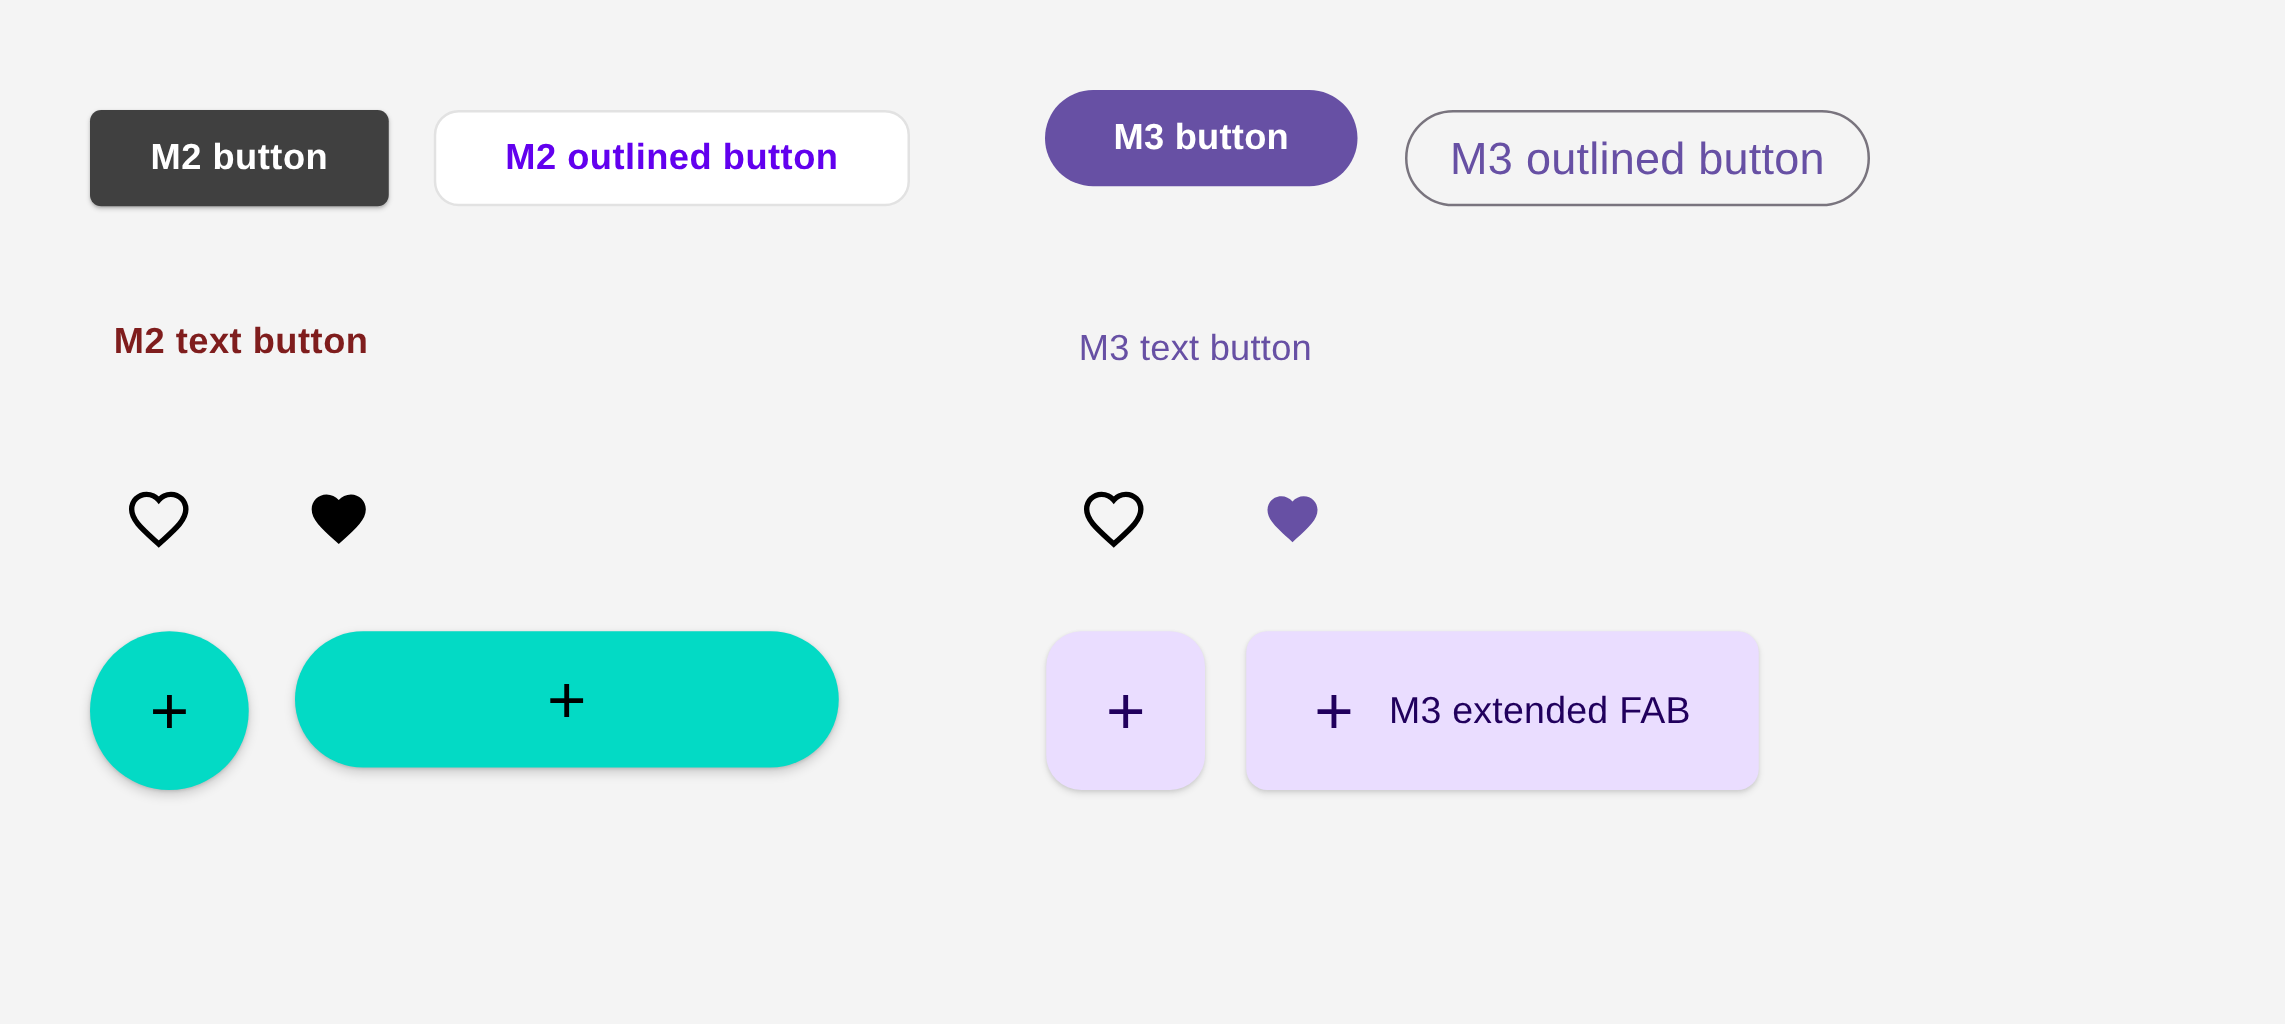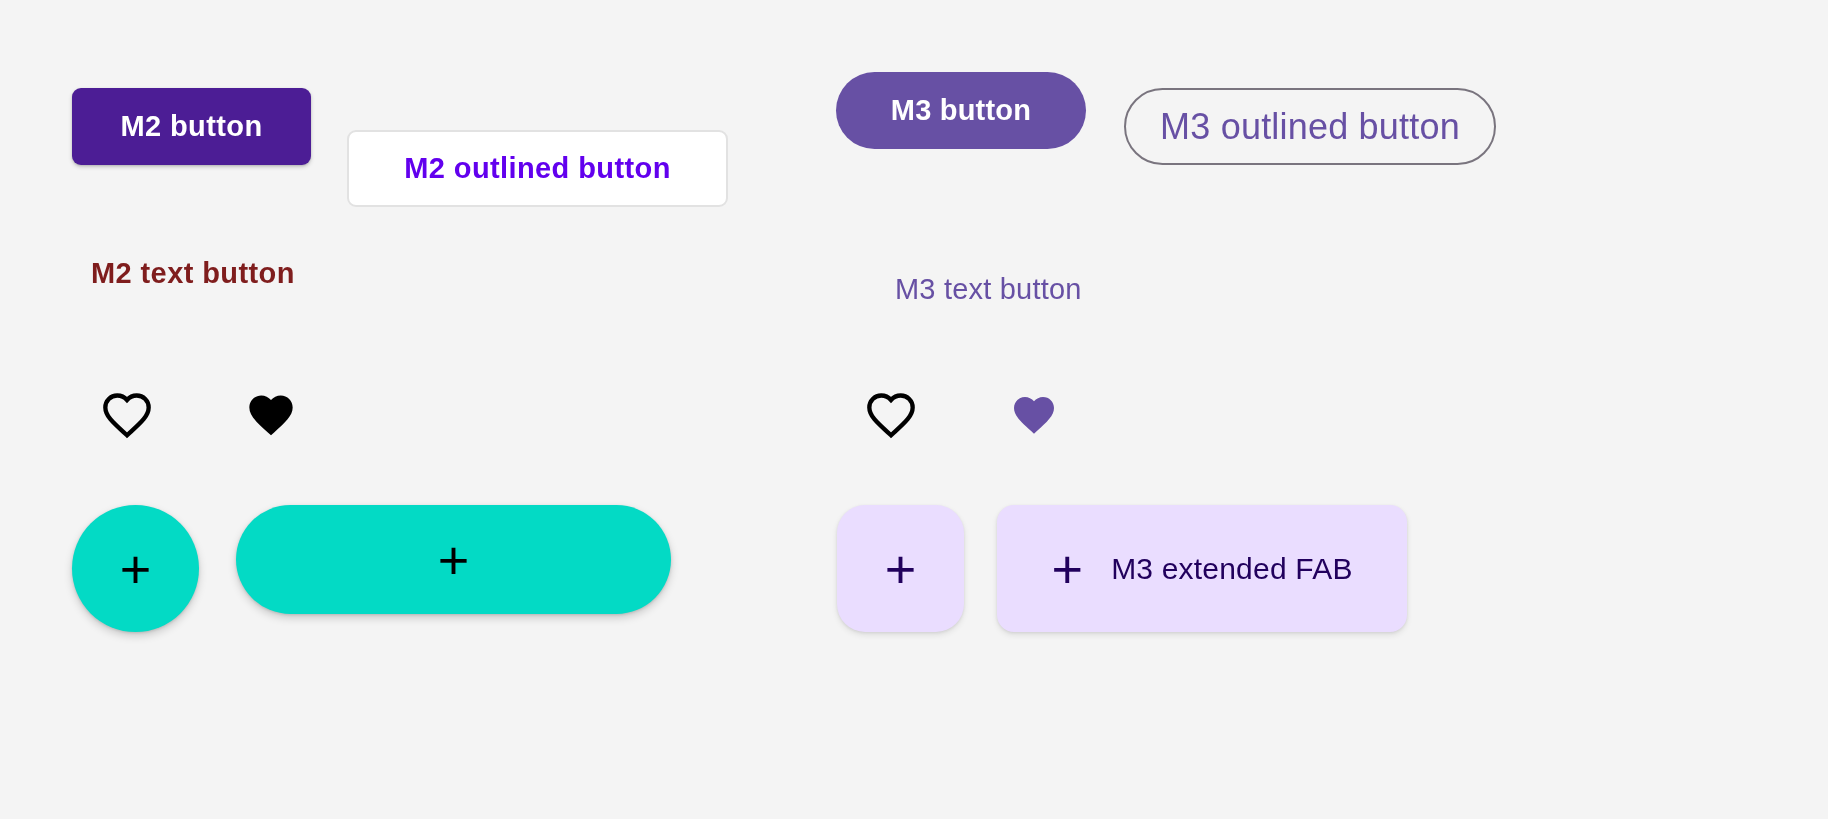--- a/index.html
+++ b/index.html
@@ -30,38 +30,37 @@
     justify-content: center;
     box-sizing: border-box;
     white-space: nowrap;
     user-select: none;
     cursor: pointer;
     border: none;
     padding: 0;
   }
 
   .btn-m2-filled {
-    background: #4c1d95;
+    background: #404040;
     color: #FFFFFF;
     border-radius: 9px;
     font-size: 29px;
     font-weight: bold;
     letter-spacing: 0.4px;
     box-shadow: 0 2px 4px rgba(0,0,0,0.18), 0 1px 2px rgba(0,0,0,0.12);
   }
 
   .btn-m2-outlined {
     background: #FFFFFF;
     color: #6200EE;
     border: 2px solid #E2E2E2;
-    border-radius: 9px;
+    border-radius: 20px;
     font-size: 29px;
     font-weight: bold;
     letter-spacing: 0.4px;
-    margin-top: 42px;
   }
 
   .btn-m2-text {
     background: transparent;
     color: #7f1d1d;
     font-size: 29px;
     font-weight: bold;
     letter-spacing: 0.4px;
     justify-content: flex-start;
   }
@@ -181,21 +180,21 @@
   </button>
 
   <button class="fab fab-m2 fab-m2-ext slot" style="left:236px; top:505px; width:435px; height:109px;">
     <span class="plus-glyph plus-m2">+</span>
   </button>
 
   <button class="btn btn-m3-filled slot" style="left:836px; top:72px; width:250px; height:77px;">M3 button</button>
 
   <button class="btn btn-m3-outlined slot" style="left:1124px; top:88px; width:372px; height:77px;">M3 outlined button</button>
 
-  <button class="btn btn-m3-text slot" style="left:863px; top:267px; width:300px; height:44px;margin-left:32px;">M3 text button</button>
+  <button class="btn btn-m3-text slot" style="left:863px; top:257px; width:300px; height:44px;">M3 text button</button>
 
   <button class="icon-btn slot" style="left:865px; top:389px; width:52px; height:52px;">
     <svg width="52" height="52" viewBox="0 0 24 24">
       <path d="M12 21.35l-1.45-1.32C5.4 15.36 2 12.28 2 8.5 2 5.42 4.42 3 7.5 3c1.74 0 3.41.81 4.5 2.09C13.09 3.81 14.76 3 16.5 3 19.58 3 22 5.42 22 8.5c0 3.78-3.4 6.86-8.55 11.54L12 21.35z" fill="none" stroke="#000000" stroke-width="2"></path>
     </svg>
   </button>
 
   <button class="icon-btn slot" style="left:1010px; top:391px; width:48px; height:48px;">
     <svg width="48" height="48" viewBox="0 0 24 24">
       <path d="M12 21.35l-1.45-1.32C5.4 15.36 2 12.28 2 8.5 2 5.42 4.42 3 7.5 3c1.74 0 3.41.81 4.5 2.09C13.09 3.81 14.76 3 16.5 3 19.58 3 22 5.42 22 8.5c0 3.78-3.4 6.86-8.55 11.54L12 21.35z" fill="#6750A4"></path>

